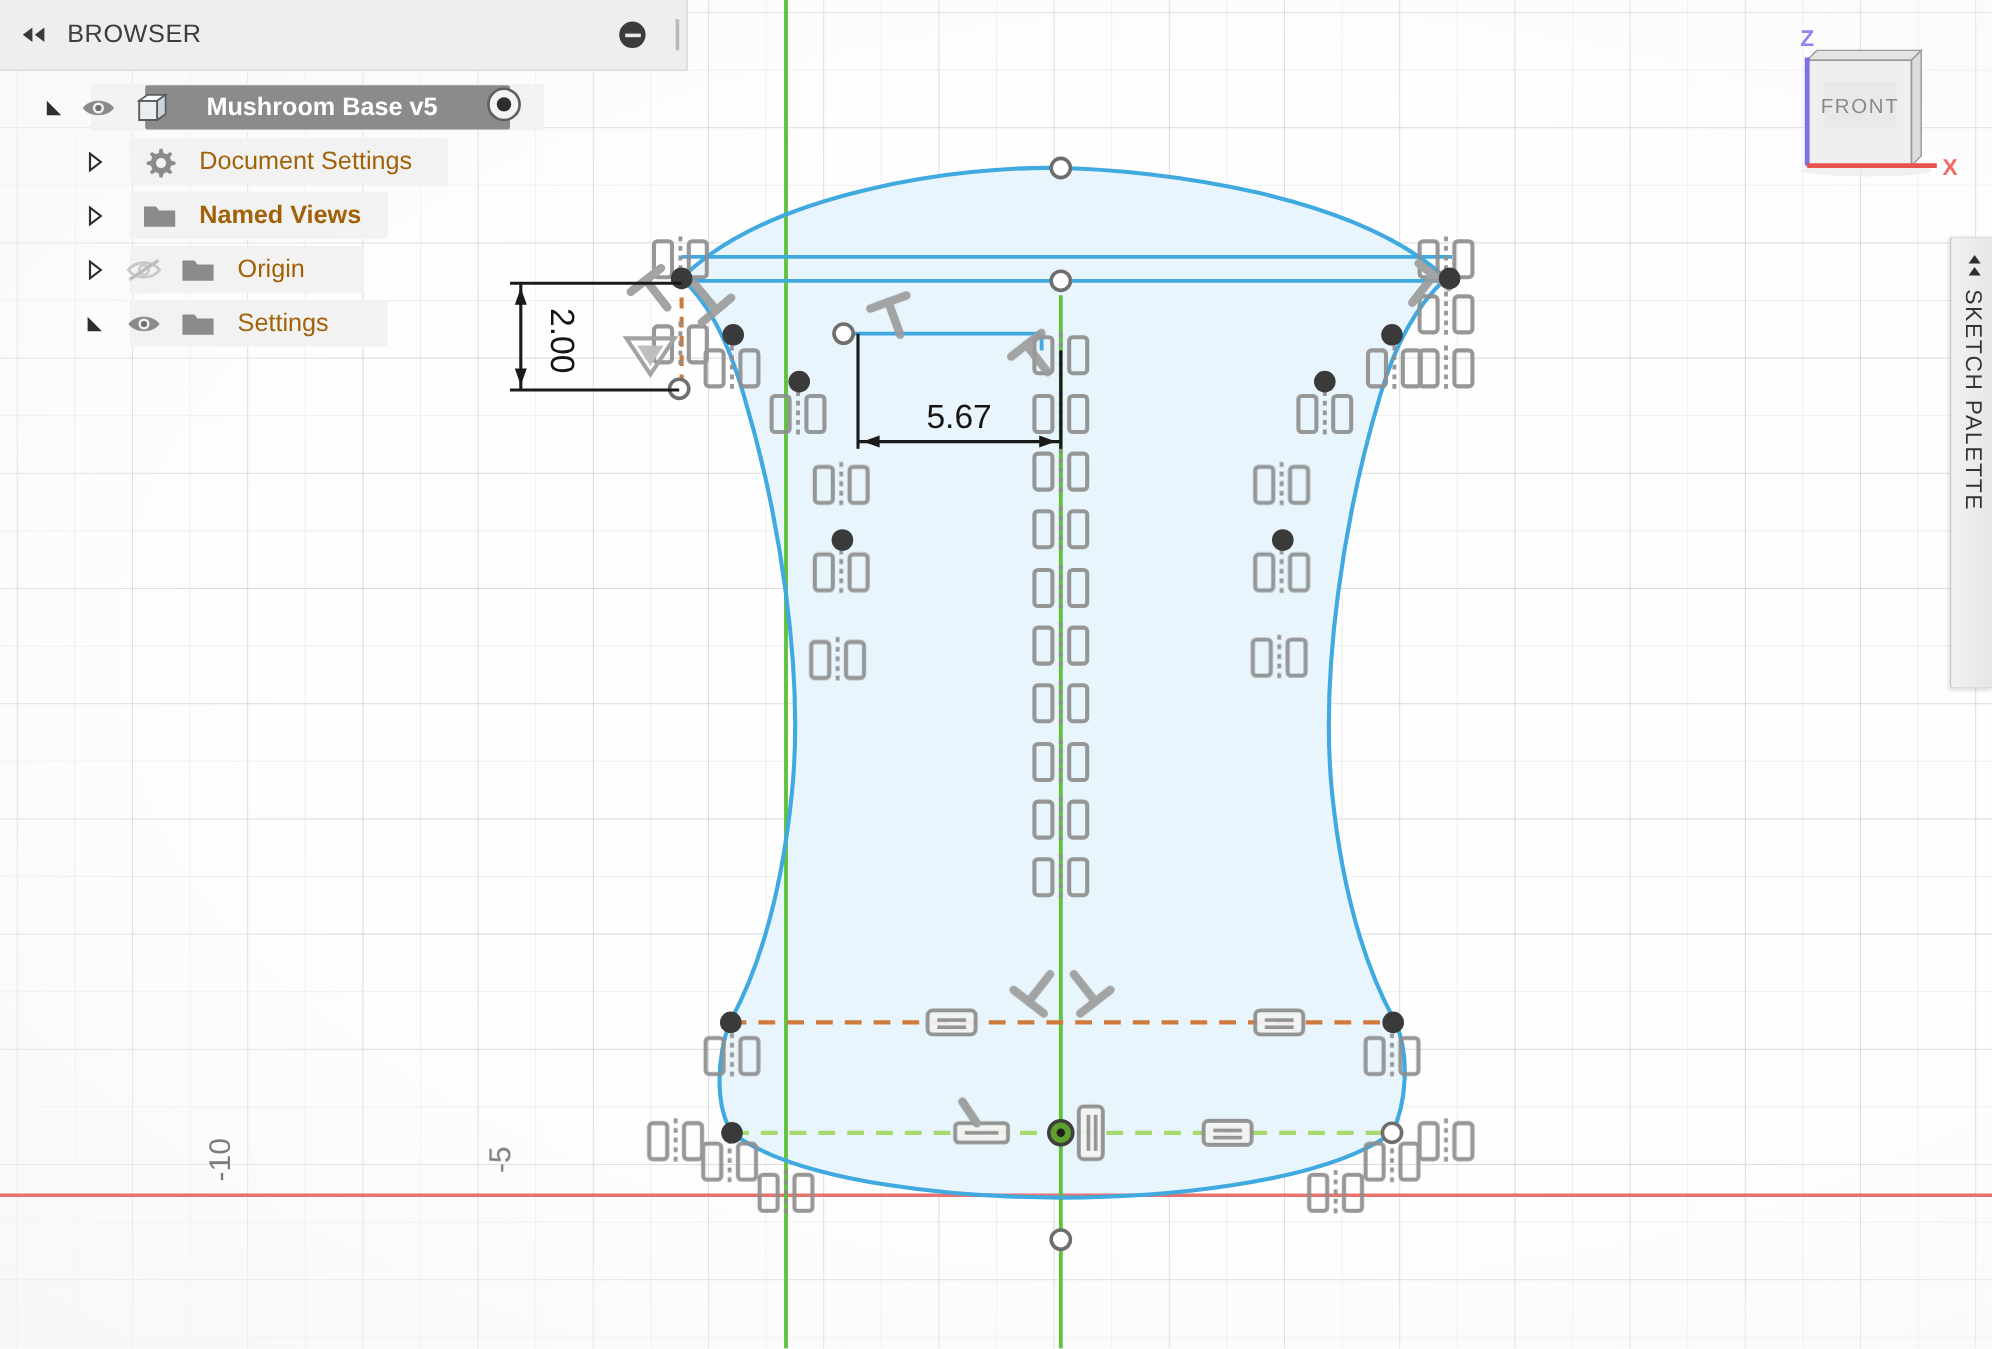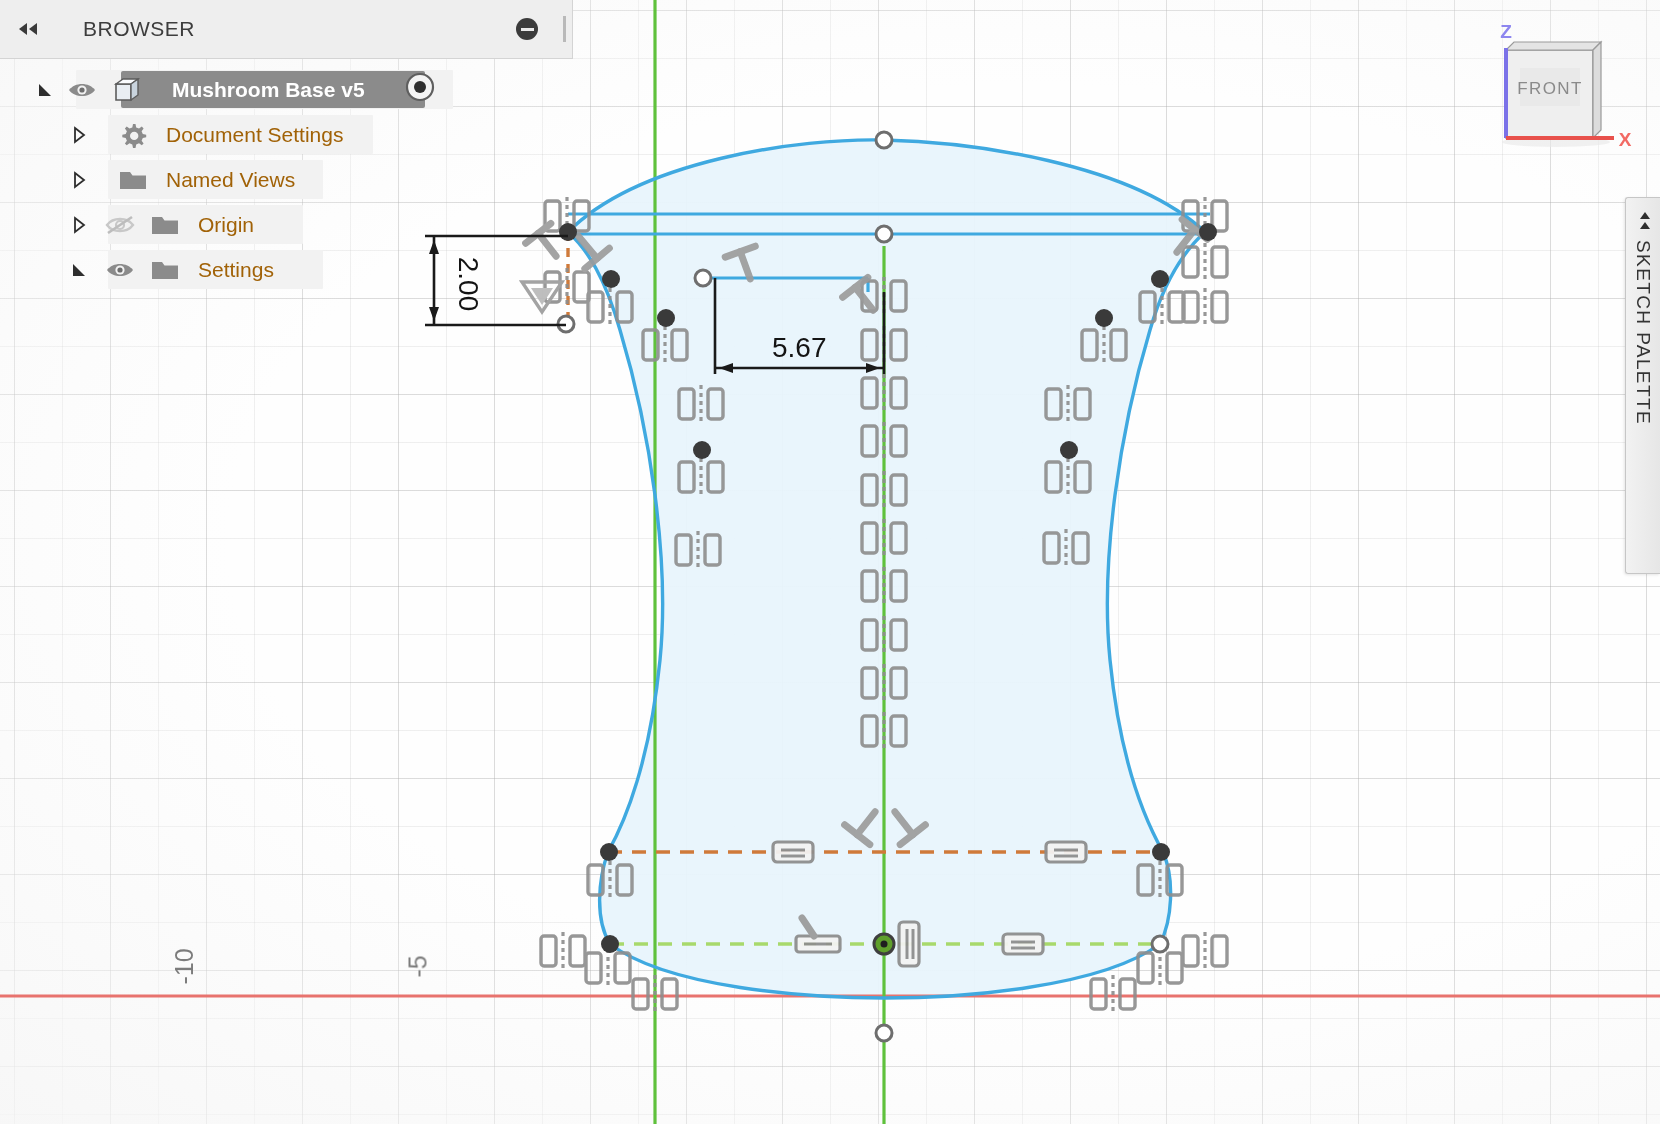--- a/index.html
+++ b/index.html
@@ -45,21 +45,20 @@
     font-size: 20px;
   }
   #browser-header {
     height: 59px;
     background: #eeeeee;
     border-bottom: 1px solid #d4d4d4;
     border-right: 1px solid #d4d4d4;
     display: flex; align-items: center;
     padding-left: 16px;
     position: relative;
-    gap: 27px;
   }
   #browser-header .collapse-arrows {
     width: 26px; height: 20px; margin-right: 14px;
     display:flex; align-items:center; justify-content:center;
     color: #3a3a3a;
   }
   #browser-title {
     font-size: 21px; letter-spacing: .5px; color: #3d3d3d;
     font-family: "Liberation Sans", sans-serif;
   }
@@ -414,21 +413,21 @@
         </span>
         <span class="node-icon" style="margin-left:16px;">
           <svg width="28" height="28" viewBox="0 0 28 28">
             <path d="M 14,3 L 16.5,3 L 17.2,6.4 L 20,7.6 L 22.8,5.6 L 24.6,7.4 L 22.6,10.2 L 23.8,13 L 27.2,13.7 L 27.2,16.2 L 23.8,16.9 L 22.6,19.7 L 24.6,22.5 L 22.8,24.3 L 20,22.3 L 17.2,23.5 L 16.5,26.9 L 14,26.9 L 13.3,23.5 L 10.5,22.3 L 7.7,24.3 L 5.9,22.5 L 7.9,19.7 L 6.7,16.9 L 3.3,16.2 L 3.3,13.7 L 6.7,13 L 7.9,10.2 L 5.9,7.4 L 7.7,5.6 L 10.5,7.6 L 13.3,6.4 Z" fill="#8b8b8b"></path>
             <circle cx="15.2" cy="14.9" r="4.2" fill="#f2f2f2"></circle>
           </svg>
         </span>
         <span class="node-label" style="margin-left:10px;">Document Settings</span>
       </div>
 
-      <div class="tree-row" style="padding-left:64px;">
+      <div class="tree-row" style="padding-left:64px;font-weight:bold;">
         <span class="rowbg" style="left:108px; right:250px;"></span>
         <span class="twisty">
           <svg width="16" height="18" viewBox="0 0 16 18">
               <path d="M 4,2 L 13,9 L 4,16 Z" fill="none" stroke="#2e2e2e" stroke-width="1.8"></path>
             </svg>
         </span>
         <span class="node-icon" style="margin-left:16px;">
           <svg width="30" height="24" viewBox="0 0 30 24">
             <path d="M 2,4 L 12,4 L 14.5,7.4 L 28,7.4 L 28,21 L 2,21 Z" fill="#8b8b8b"></path>
           </svg>

